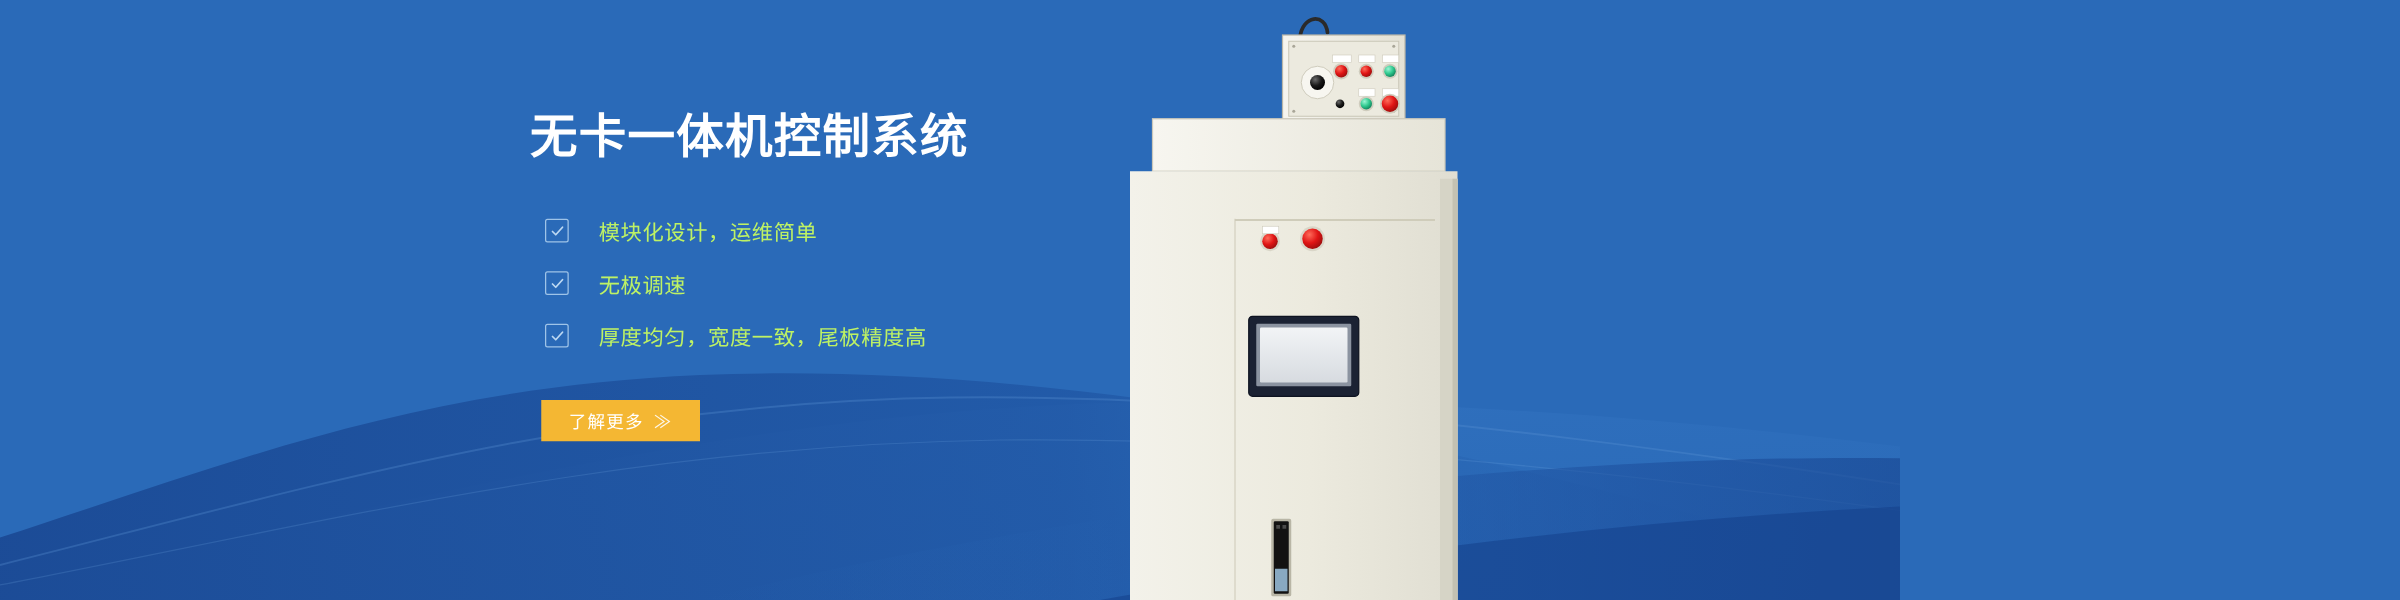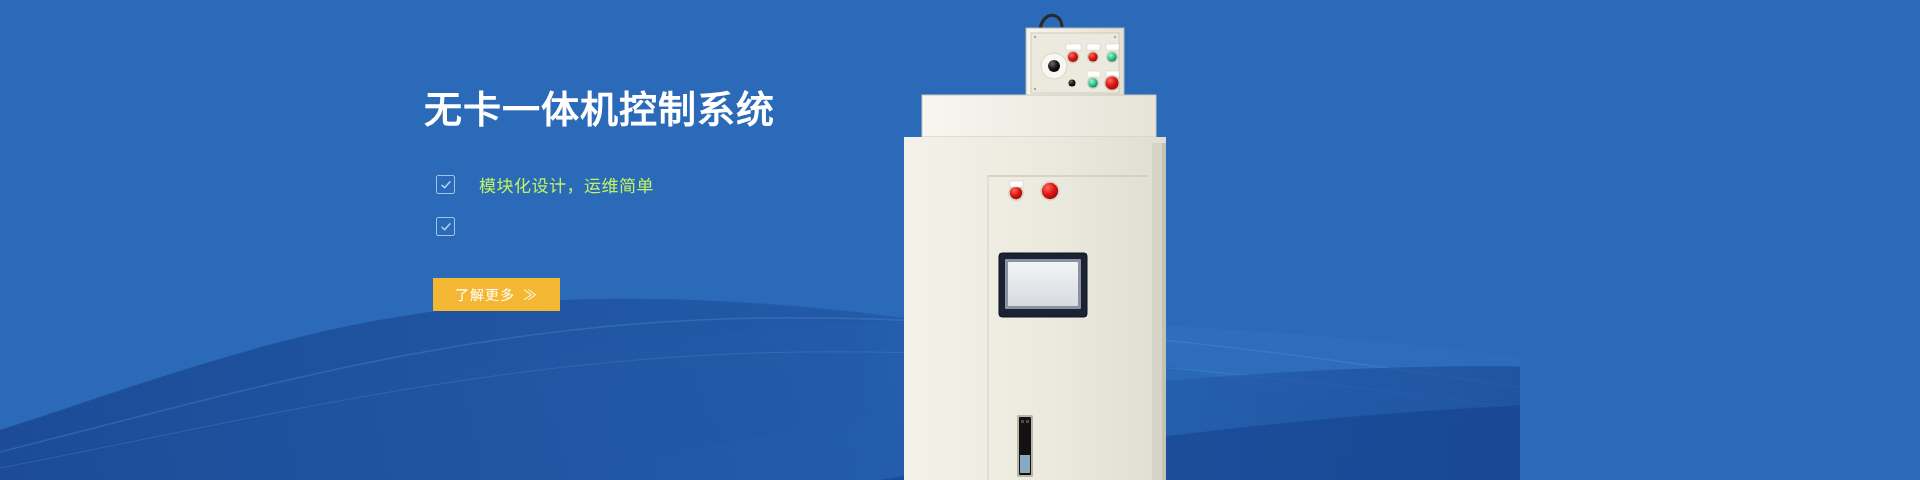--- a/index.html
+++ b/index.html
@@ -254,20 +254,29 @@
           </svg>
         </span>
         <span class="feature-label">模块化设计，运维简单</span>
       </li>
       <li class="feature-item">
         <span class="check-box">
           <svg width="12" height="12" viewBox="0 0 12 12" aria-hidden="true">
             <path d="M2 6.2 L4.6 8.8 L10 2.8" fill="none" stroke="#bcd8f2" stroke-width="1.4" stroke-linecap="round" stroke-linejoin="round"></path>
           </svg>
         </span>
+        <span class="feature-label">无极调速</span>
+      </li>
+      <li class="feature-item">
+        <span class="check-box">
+          <svg width="12" height="12" viewBox="0 0 12 12" aria-hidden="true">
+            <path d="M2 6.2 L4.6 8.8 L10 2.8" fill="none" stroke="#bcd8f2" stroke-width="1.4" stroke-linecap="round" stroke-linejoin="round"></path>
+          </svg>
+        </span>
+        <span class="feature-label">厚度均匀，宽度一致，尾板精度高</span>
       </li>
     </ul>
 
     <button class="cta-button">
       <span>了解更多</span>
       <span class="cta-arrow">≫</span>
     </button>
   </div>
 
 </div>

